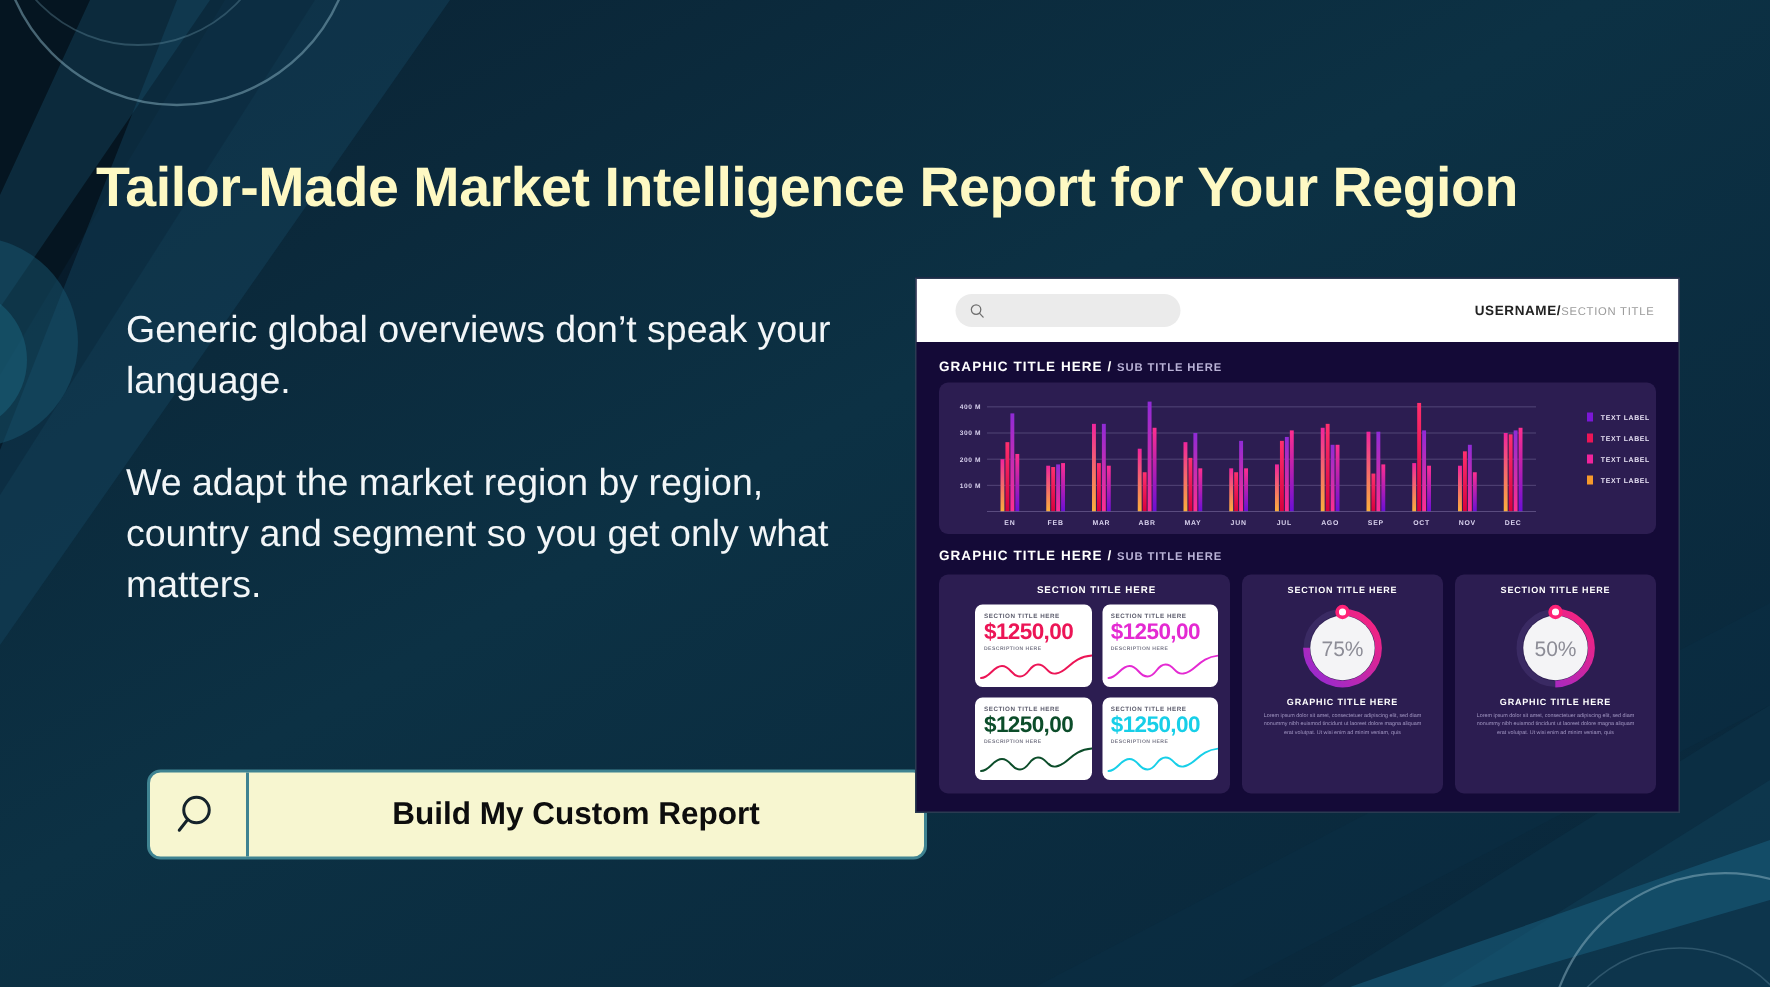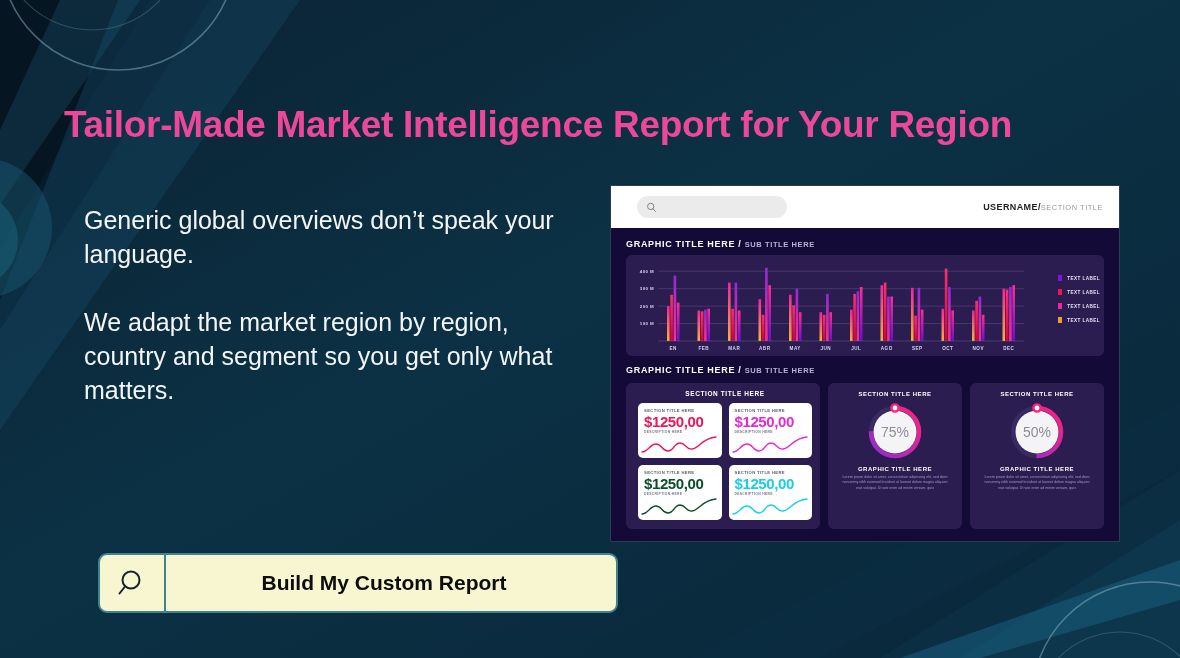--- a/index.html
+++ b/index.html
@@ -11,21 +11,21 @@
   }
 
   
   #bg { position: absolute; inset: 0; width: 1180px; height: 658px; }
   .headline {
     position: absolute;
     left: 64px; top: 104px;
     width: 1030px;
     font-size: 37px;
     font-weight: bold;
-    color: #ec4899;
+    color: #fef9c3;
     letter-spacing: -0.3px;
     white-space: nowrap;
   }
   .body-copy {
     position: absolute;
     left: 84px; top: 203px;
     width: 510px;
     font-size: 25px;
     line-height: 34px;
     color: #f2f6f8;
@@ -36,21 +36,20 @@
   .cta {
     position: absolute;
     left: 98px; top: 513px;
     width: 520px; height: 60px;
     background: #f7f6d0;
     border: 2px solid #3f8391;
     border-radius: 9px;
     display: flex;
     align-items: center;
     cursor: pointer;
-    margin-top: 40px;
   }
   .cta-icon {
     width: 66px; height: 100%;
     display: flex; align-items: center; justify-content: center;
     border-right: 2px solid #3f8391;
     flex: 0 0 66px;
   }
   .cta-label {
     flex: 1;
     text-align: center;
@@ -103,21 +102,21 @@
   }
 
   .cards-panel {
     margin-top: 8px;
     display: flex;
     gap: 8px;
   }
   .cards-left {
     flex: 0 0 194px;
     background: #2c1d51; border-radius: 6px;
-    padding: 7px 8px 9px 12px;
+    padding: 7px 8px 9px 24px;
   }
   .cards-left .sect {
     text-align: center; font-size: 6.5px; font-weight: bold;
     color: #ffffff; letter-spacing: .6px; margin-bottom: 6px;
   }
   .kpi-grid { display: grid; grid-template-columns: 1fr 1fr; gap: 7px; }
   .kpi {
     background: #ffffff; border-radius: 5px;
     height: 55px; padding: 5px 6px 0 6px;
     position: relative; overflow: hidden;

